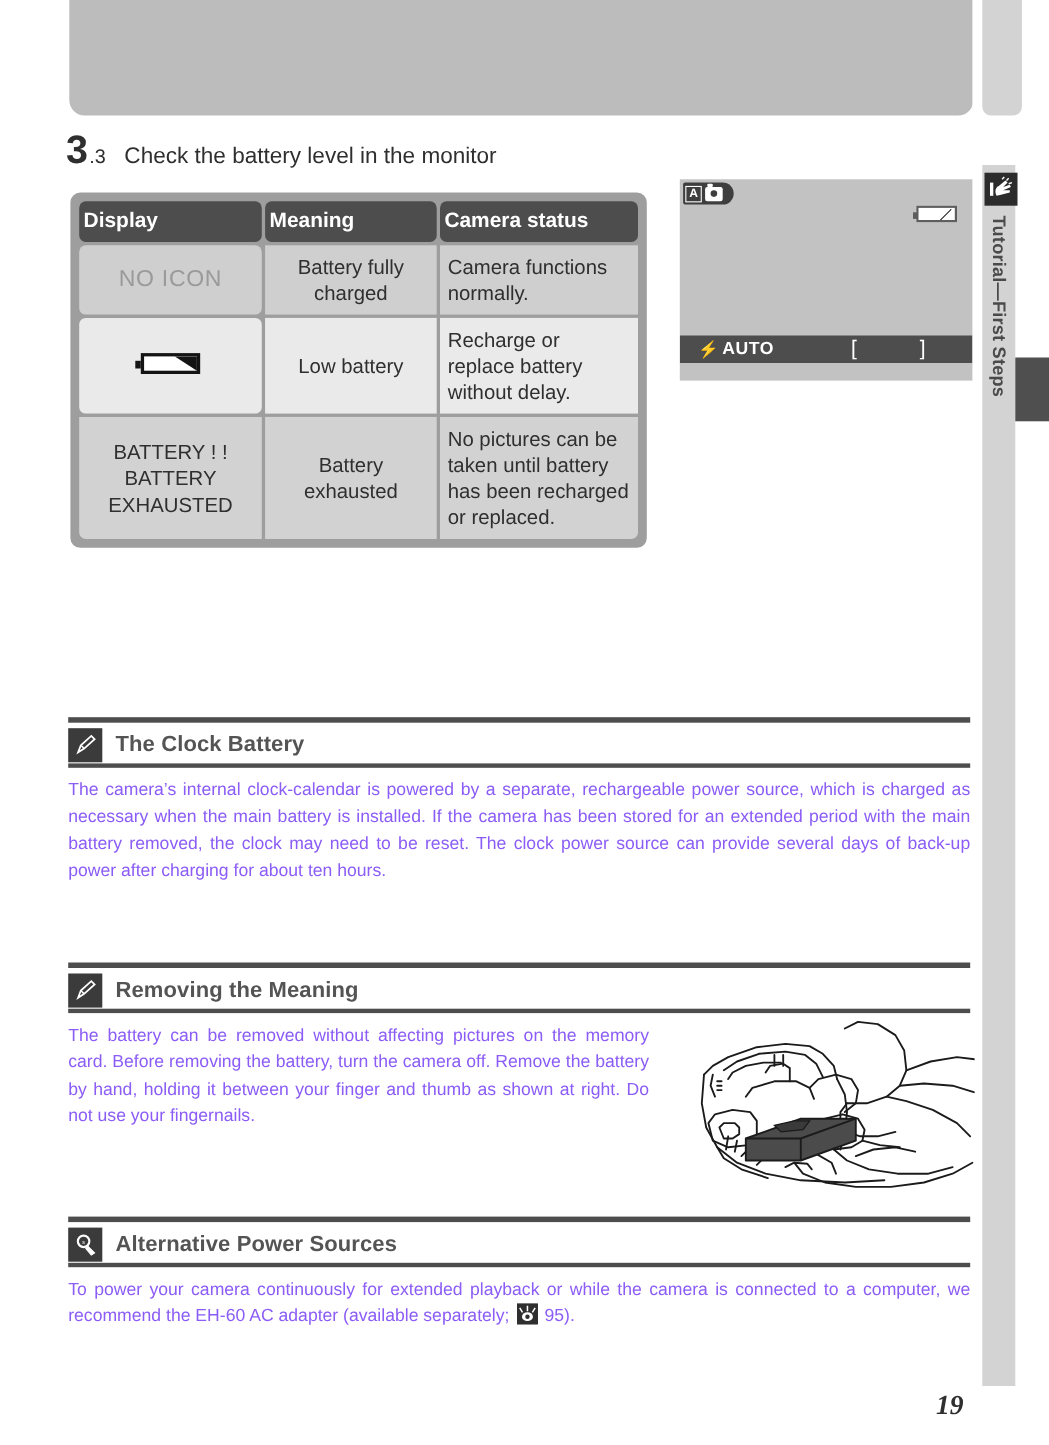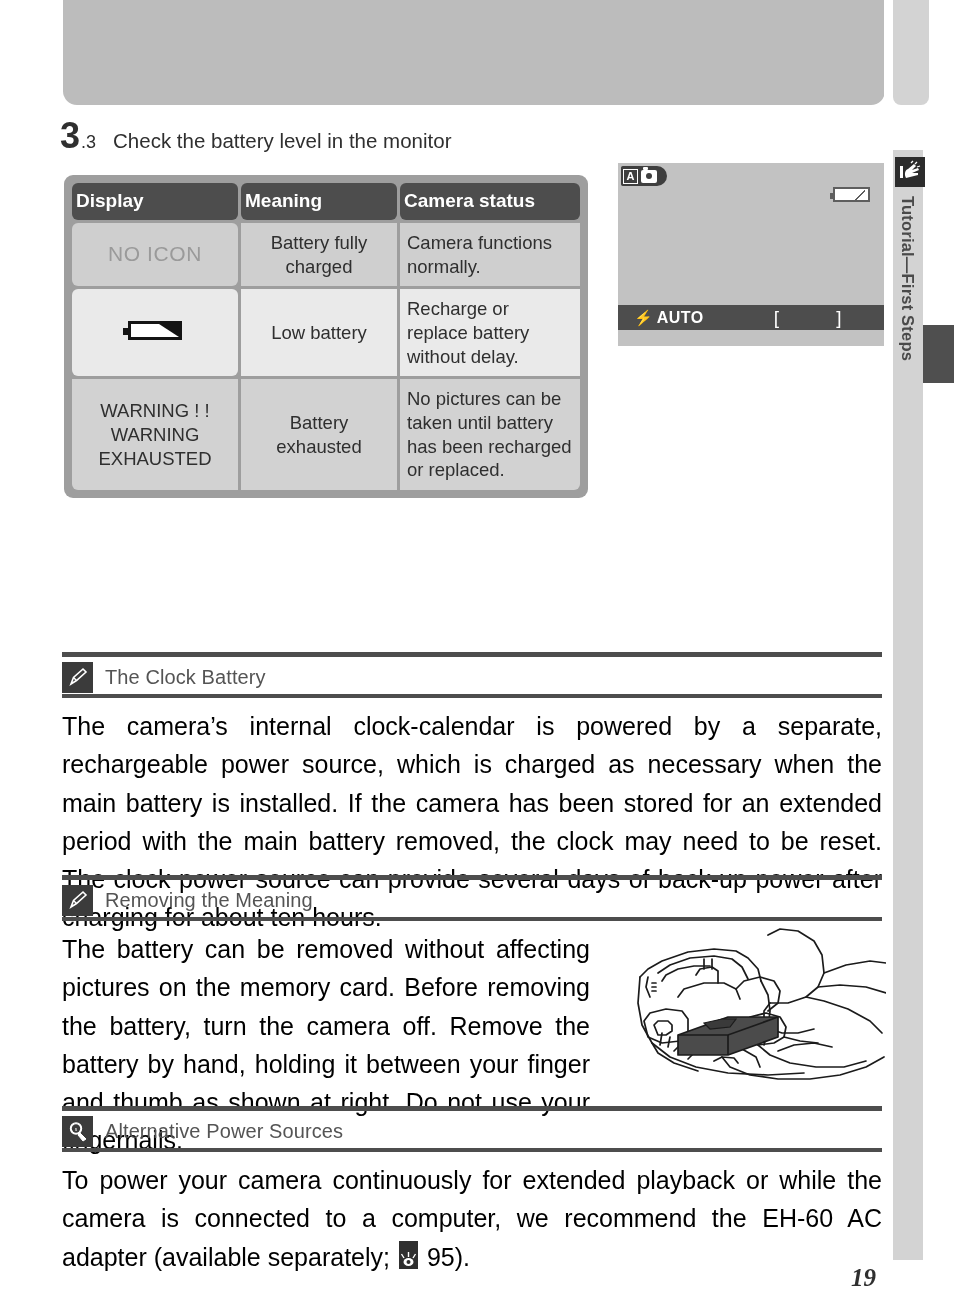--- a/index.html
+++ b/index.html
@@ -318,28 +318,28 @@
     height: 31px;
     background: #3b3b3b;
     margin-right: 12px;
     flex: none;
     display: flex;
     align-items: center;
     justify-content: center;
   }
   .note-title {
     font-size: 20px;
-    font-weight: normal;
+    font-weight: bold;
     color: #545454;
     letter-spacing: 0.1px;
   }
   .note-body {
-    font-size: 25px;
+    font-size: 16px;
     line-height: 1.53;
-    color: #000000;
+    color: #8b5cf6;
     text-align: justify;
     margin-top: 9px;
   }
   .note-body.narrow { width: 528px; }
 
   .inline-eye {
     display: inline-block;
     width: 19px;
     height: 19px;
     background: #2f2f2f;
@@ -412,21 +412,21 @@
       </tr>
       <tr class="row-b">
         <td class="c-display">
           <span class="batt-low"></span>
         </td>
         <td class="c-meaning">Low battery</td>
         <td class="c-status">Recharge or replace battery without delay.</td>
       </tr>
       <tr class="row-c">
         <td class="c-display">
-          <span class="warn-txt">WARNING ! ! WARNING EXHAUSTED</span>
+          <span class="warn-txt">BATTERY ! ! BATTERY EXHAUSTED</span>
         </td>
         <td class="c-meaning">Battery exhausted</td>
         <td class="c-status">No pictures can be taken until battery has been recharged or replaced.</td>
       </tr>
     </tbody>
   </table>
 </div>
 
 <div class="monitor">
   <div class="mon-mode">

